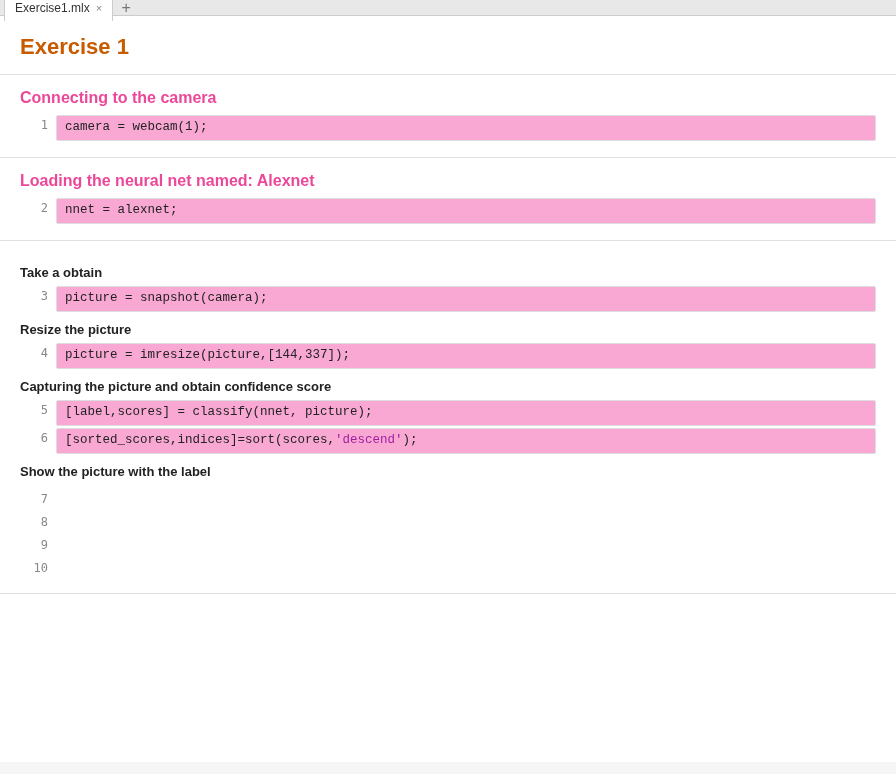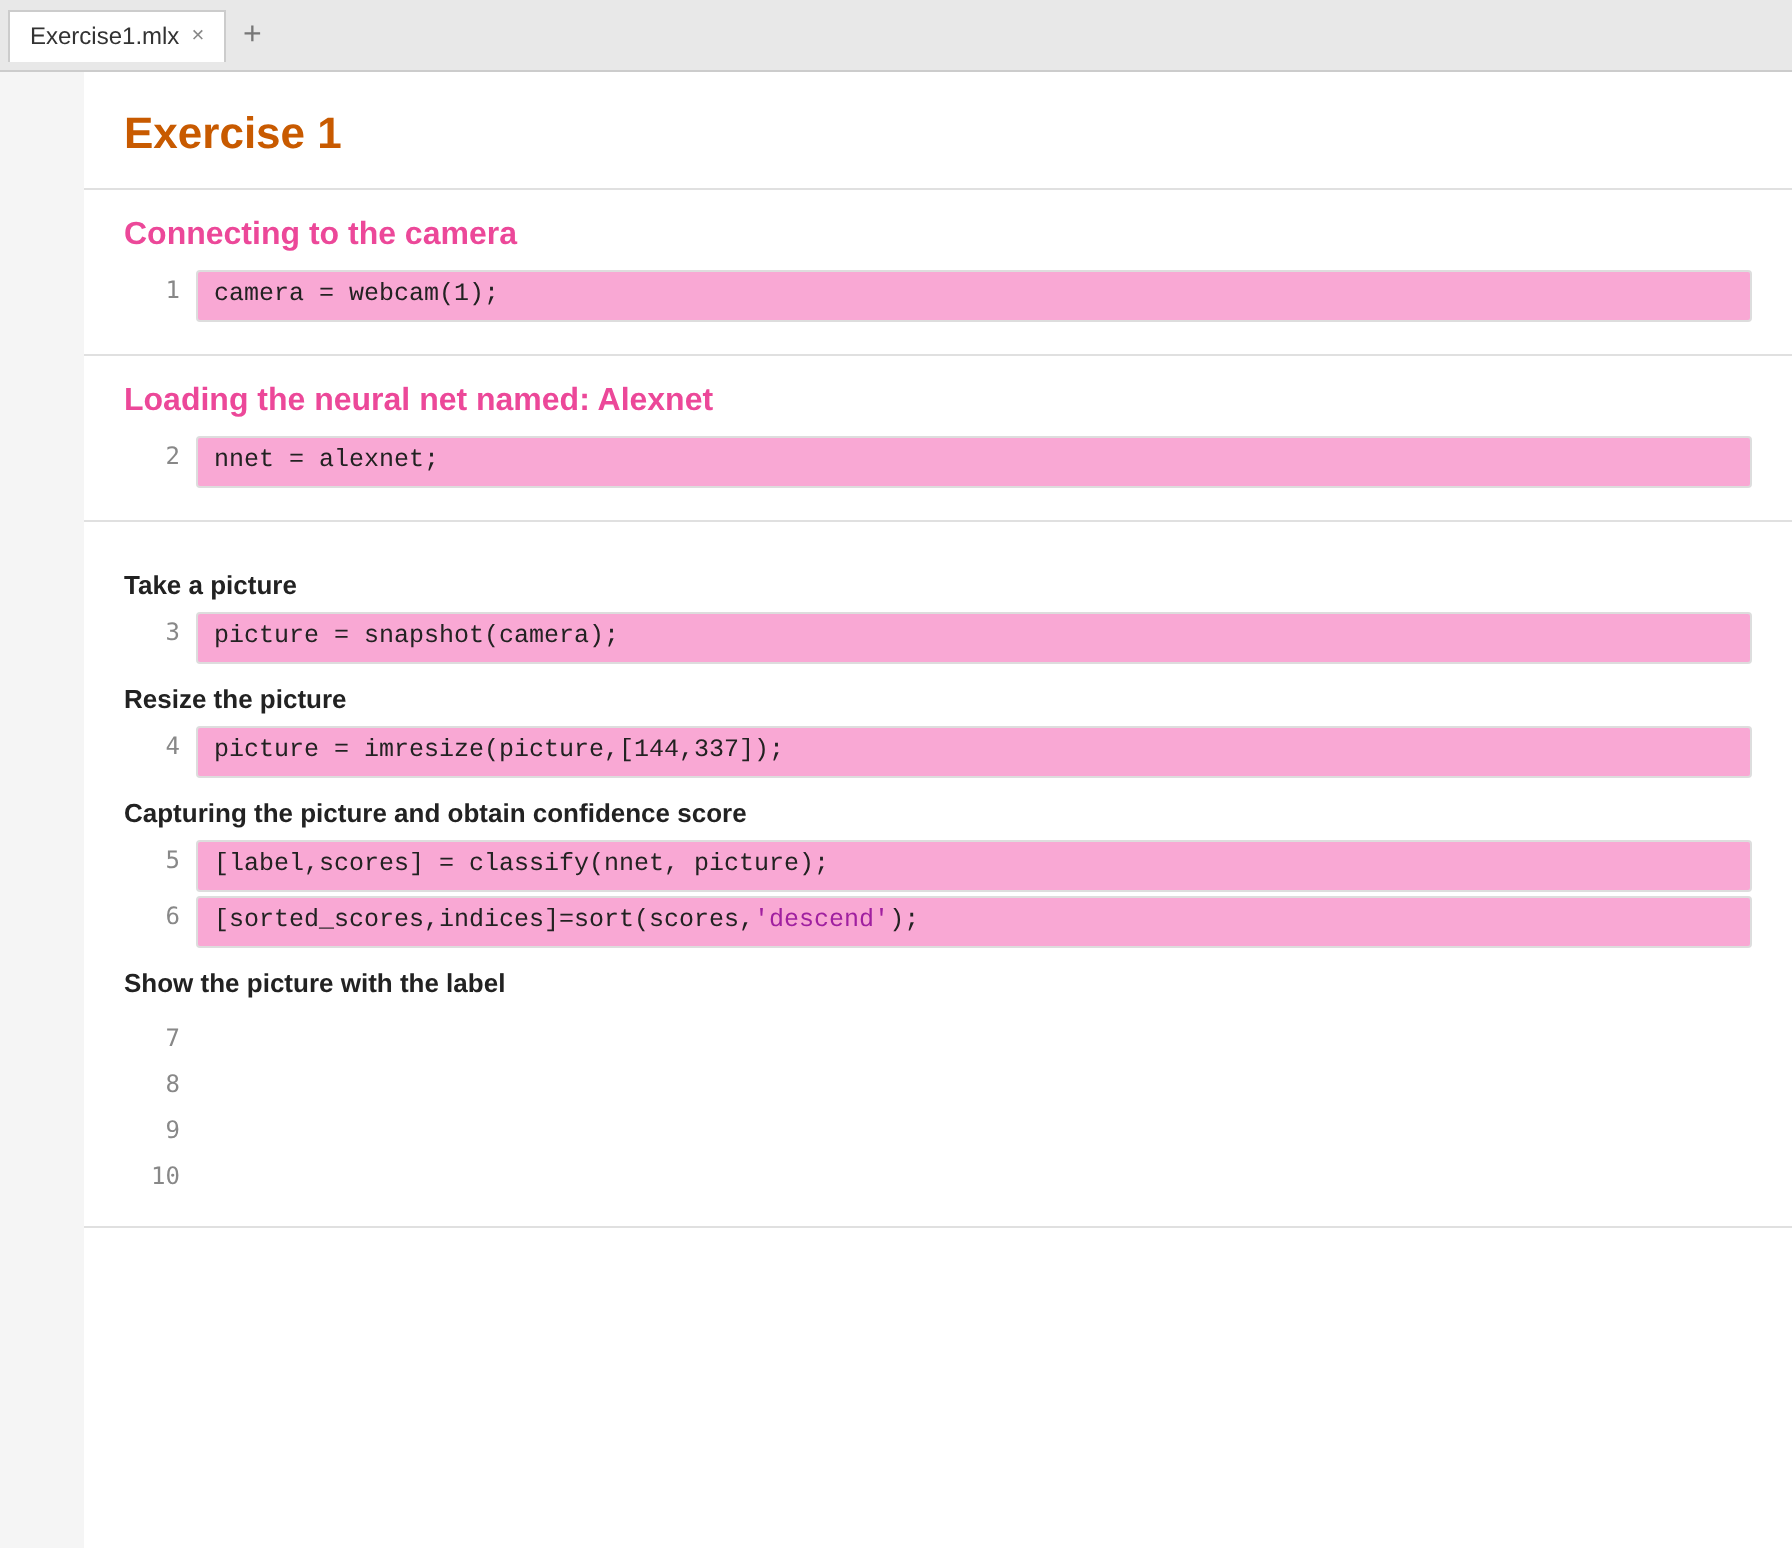--- a/index.html
+++ b/index.html
@@ -9,21 +9,21 @@
       font-size: 13px;
       color: #333;
     }
 
     
     .tab-bar {
       display: flex;
       align-items: center;
       background: #e8e8e8;
       border-bottom: 1px solid #ccc;
-      height: 36px;
+      height: 16px;
       padding: 0 4px;
     }
     .tab {
       display: flex;
       align-items: center;
       background: #fff;
       border: 1px solid #ccc;
       border-bottom: none;
       padding: 4px 10px;
       font-size: 12px;
@@ -48,21 +48,20 @@
       cursor: pointer;
       margin-left: 2px;
     }
 
     
     .content {
       background: #fff;
       padding: 0;
       overflow-y: auto;
       height: calc(774px - 28px);
-      margin-left: 42px;
     }
 
     
     .page-title {
       color: #c85a00;
       font-size: 22px;
       font-weight: bold;
       padding: 18px 20px 14px 20px;
       border-bottom: 1px solid #e0e0e0;
     }
@@ -194,21 +193,21 @@
   <div class="section">
     <div class="section-title">Loading the neural net named: Alexnet</div>
     <div class="code-row">
       <div class="line-number">2</div>
       <div class="code-cell">nnet = alexnet;</div>
     </div>
   </div>
 
   <div class="section">
 
-    <div class="subsection-label">Take a picture</div>
+    <div class="subsection-label">Take a obtain</div>
     <div class="code-row">
       <div class="line-number">3</div>
       <div class="code-cell">picture = snapshot(camera);</div>
     </div>
 
     <div class="subsection-label">Resize the picture</div>
     <div class="code-row">
       <div class="line-number">4</div>
       <div class="code-cell">picture = imresize(picture,[144,337]);</div>
     </div>

